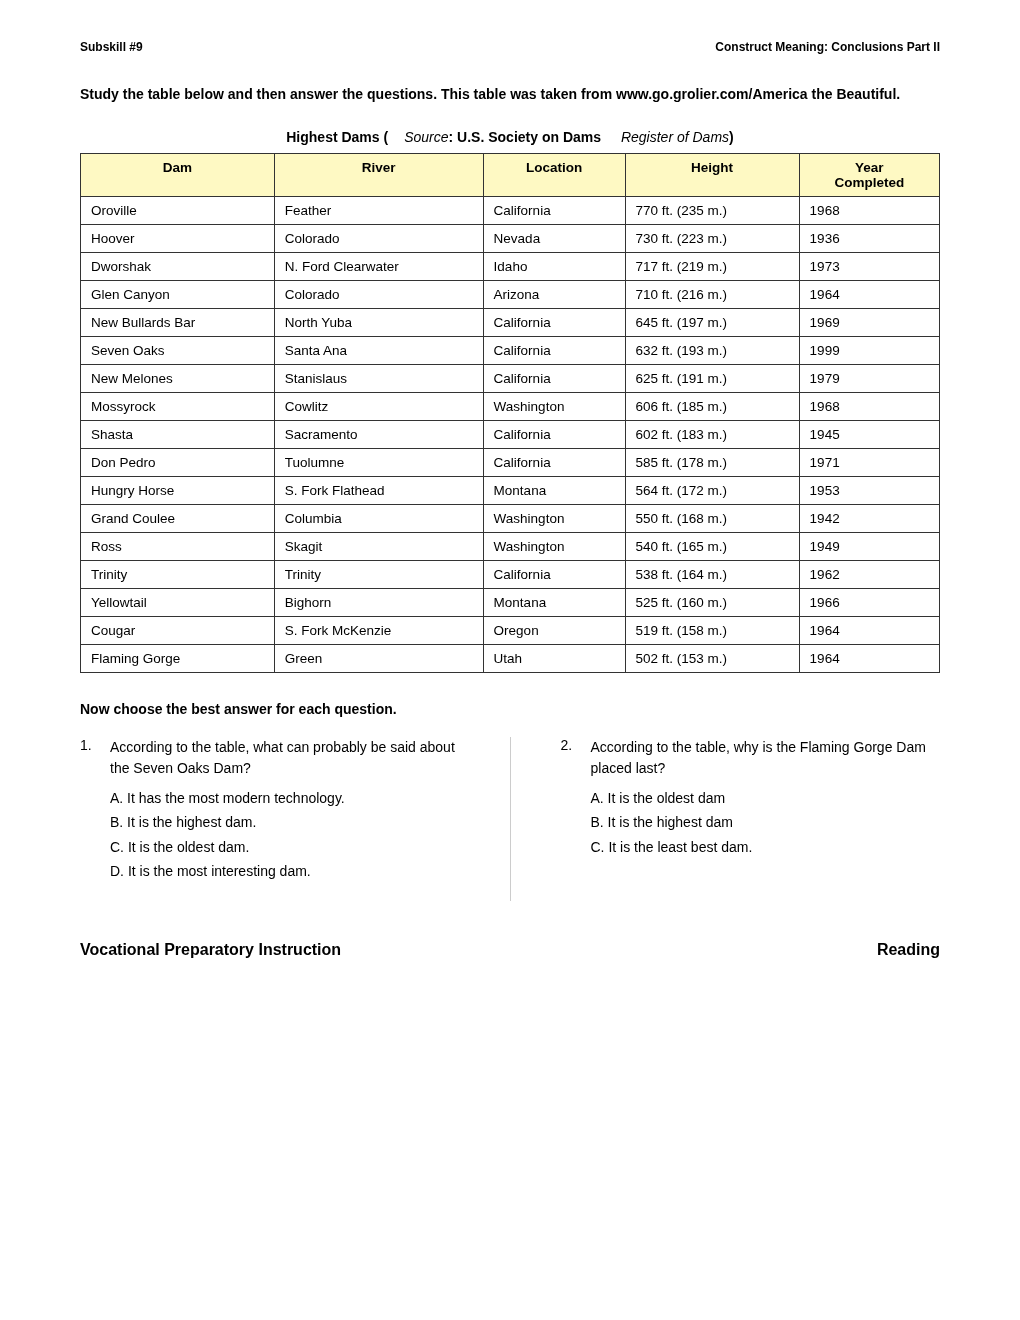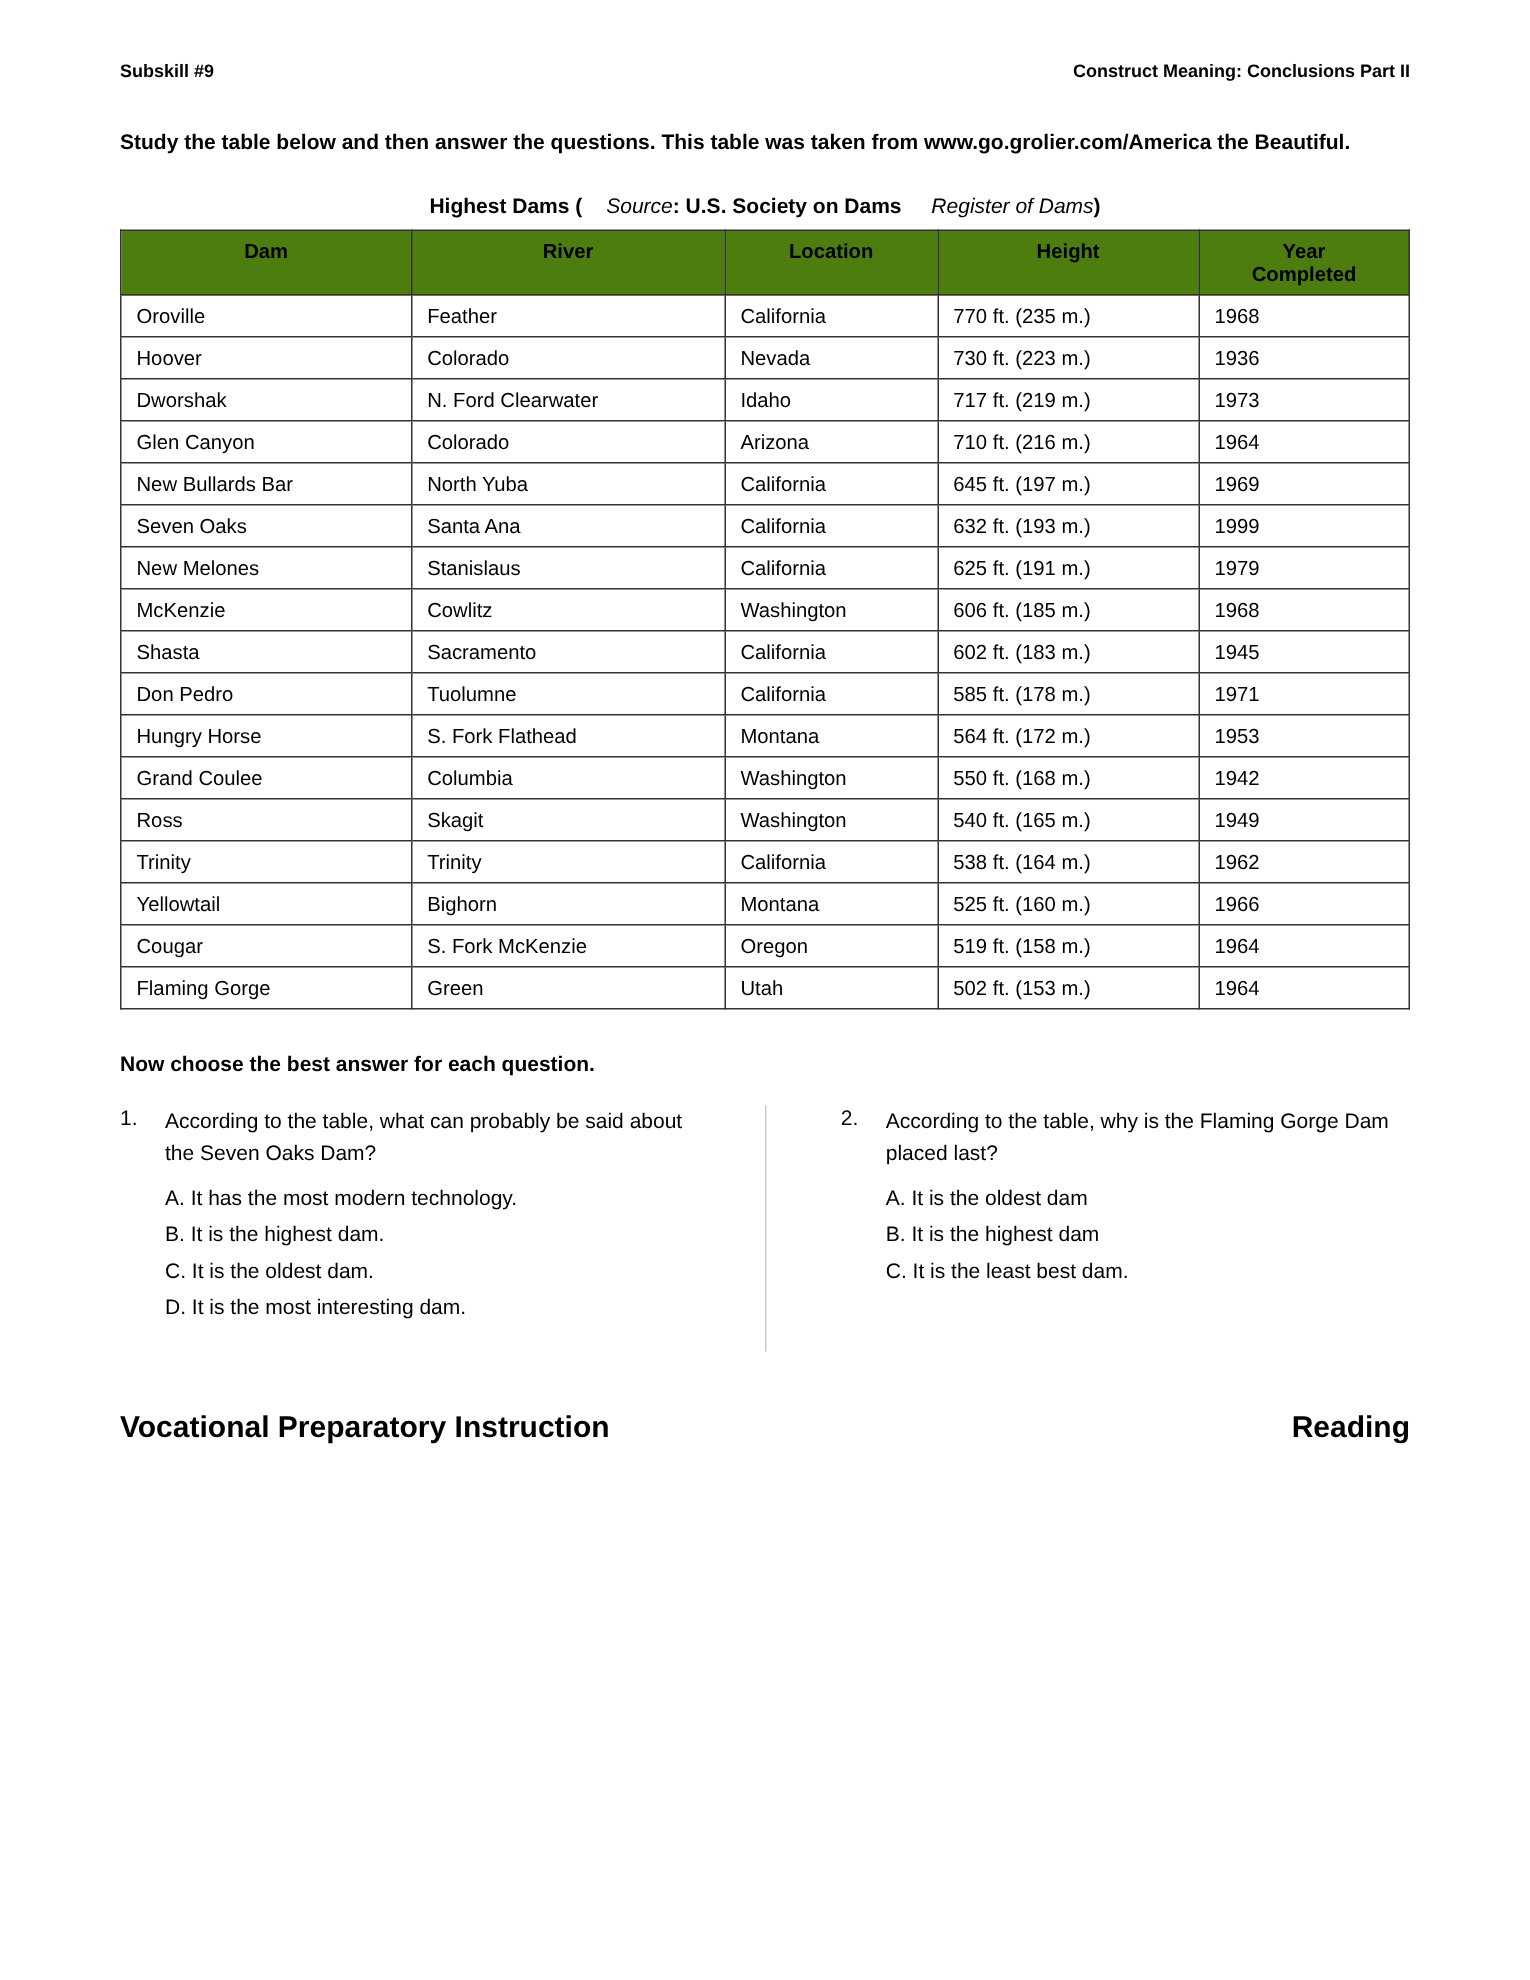--- a/index.html
+++ b/index.html
@@ -43,21 +43,21 @@
       margin-bottom: 28px;
     }
     th, td {
       border: 1px solid #333;
       padding: 6px 10px;
       font-size: 13.5px;
       vertical-align: top;
     }
     th {
       font-weight: bold;
-      background: #4d7c0f;
+      background: #fef9c3;
     }
     .section-title {
       font-weight: bold;
       font-size: 14px;
       margin-bottom: 20px;
     }
     .questions-container {
       display: flex;
       gap: 40px;
     }
@@ -93,21 +93,21 @@
     }
     .footer-line {
       display: flex;
       justify-content: space-between;
       margin-top: 30px;
       border-top: none;
       padding-top: 10px;
     }
     .footer-line span {
       font-weight: bold;
-      font-size: 20px;
+      font-size: 16px;
     }
   </style>
 </head>
 <body>
 
 <div class="header-line">
   <span>Subskill #9</span>
   <span>Construct Meaning: Conclusions Part II</span>
 </div>
 
@@ -171,21 +171,21 @@
         <td>1999</td>
       </tr>
       <tr>
         <td>New Melones</td>
         <td>Stanislaus</td>
         <td>California</td>
         <td>625 ft. (191 m.)</td>
         <td>1979</td>
       </tr>
       <tr>
-        <td>McKenzie</td>
+        <td>Mossyrock</td>
         <td>Cowlitz</td>
         <td>Washington</td>
         <td>606 ft. (185 m.)</td>
         <td>1968</td>
       </tr>
       <tr>
         <td>Shasta</td>
         <td>Sacramento</td>
         <td>California</td>
         <td>602 ft. (183 m.)</td>

